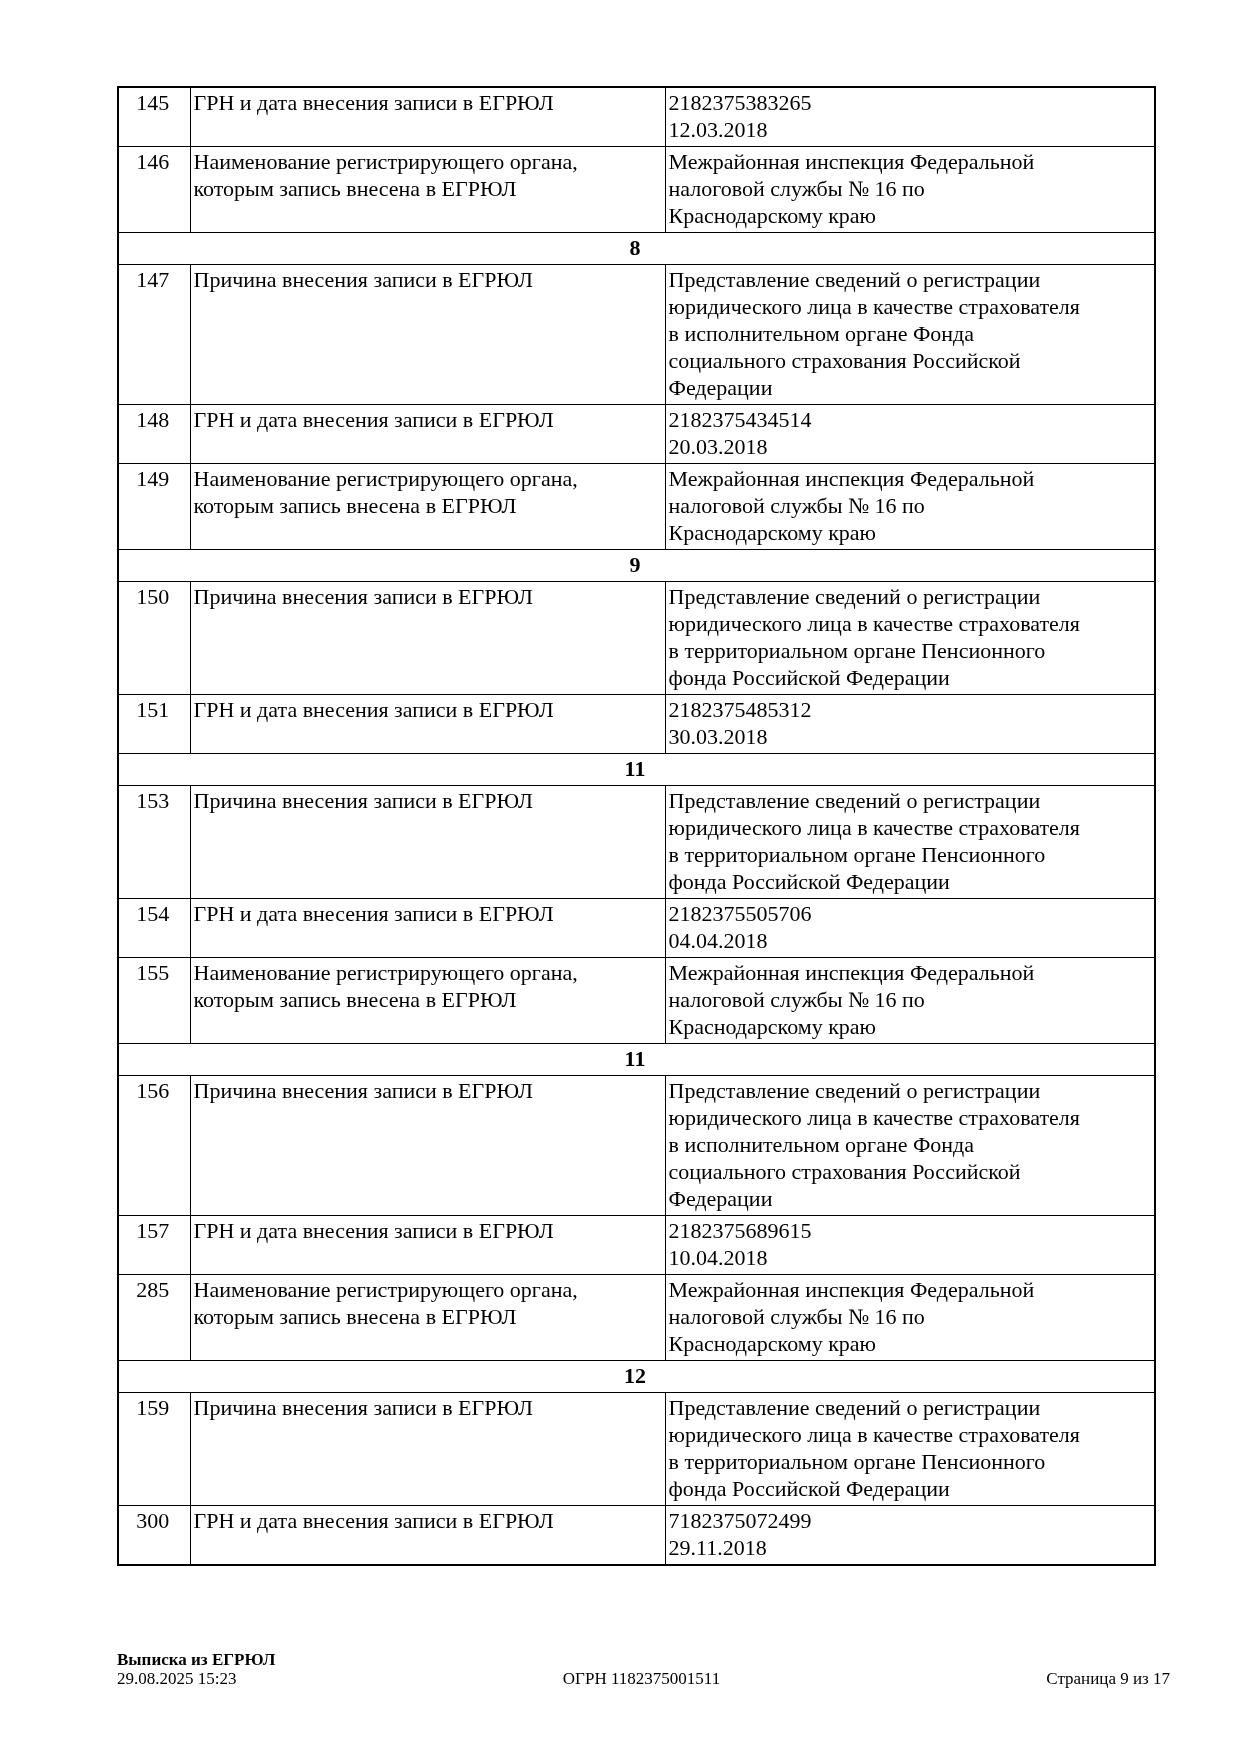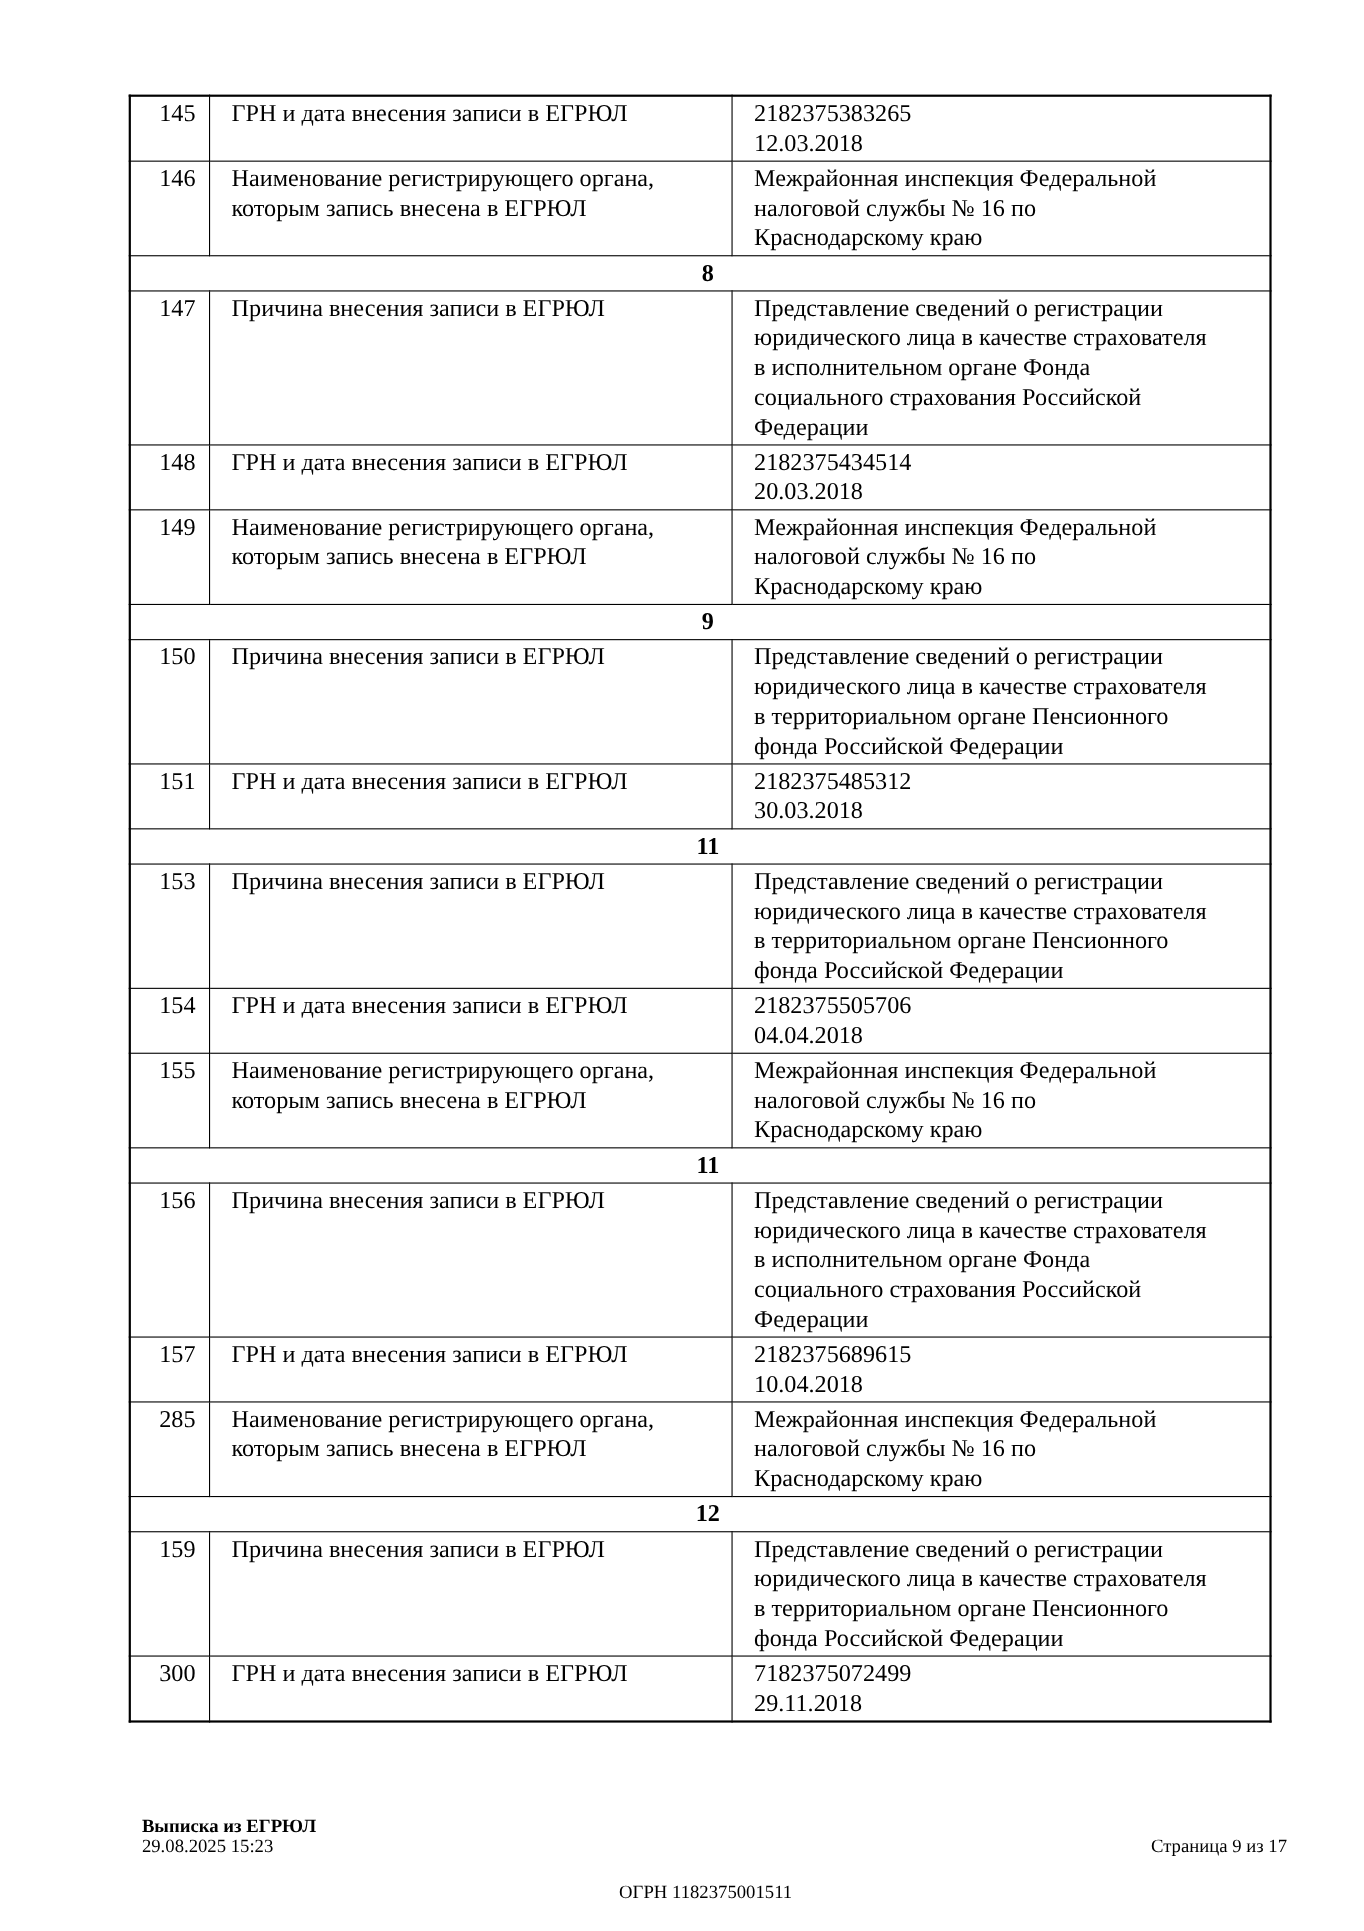--- a/index.html
+++ b/index.html
@@ -24,21 +24,21 @@
     width: 1037px;
     border-collapse: collapse;
     table-layout: fixed;
     border: 2px solid #000;
   }
   table.registry-table td {
     border: 1px solid #000;
     vertical-align: top;
     font-size: 22px;
     line-height: 27px;
-    padding: 1px 6px 3px 20px;
+    padding: 1px 6px 3px 3px;
     white-space: pre-line;
     overflow: hidden;
     font-family: Liberation Serif, serif;
   }
   td.num-cell {
     text-align: center;
     white-space: nowrap;
   }
   td.section-cell {
     text-align: center;
@@ -51,27 +51,26 @@
   .footer {
     position: absolute;
     left: 117px;
     top: 1650px;
     width: 1037px;
     height: 42px;
     font-size: 17px;
     line-height: 19px;
   }
   .footer-doc-type { font-weight: bold; }
-  .footer-left { position: absolute; left: 12px; top: 0; }
+  .footer-left { position: absolute; left: 0; top: 0; }
   .footer-center {
     position: absolute;
     left: 12px; right: 0;
     top: 19px;
     text-align: center;
-    margin-top: 41px;
   }
   .footer-right {
     position: absolute;
     right: -16px;
     top: 19px;
     text-align: left;
   }
 </style>
 </head>
 <body>

